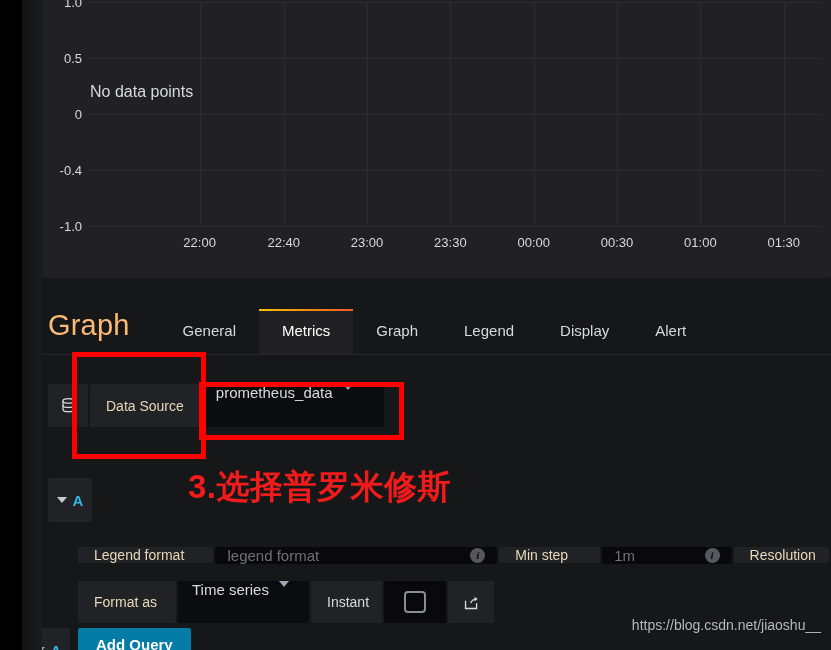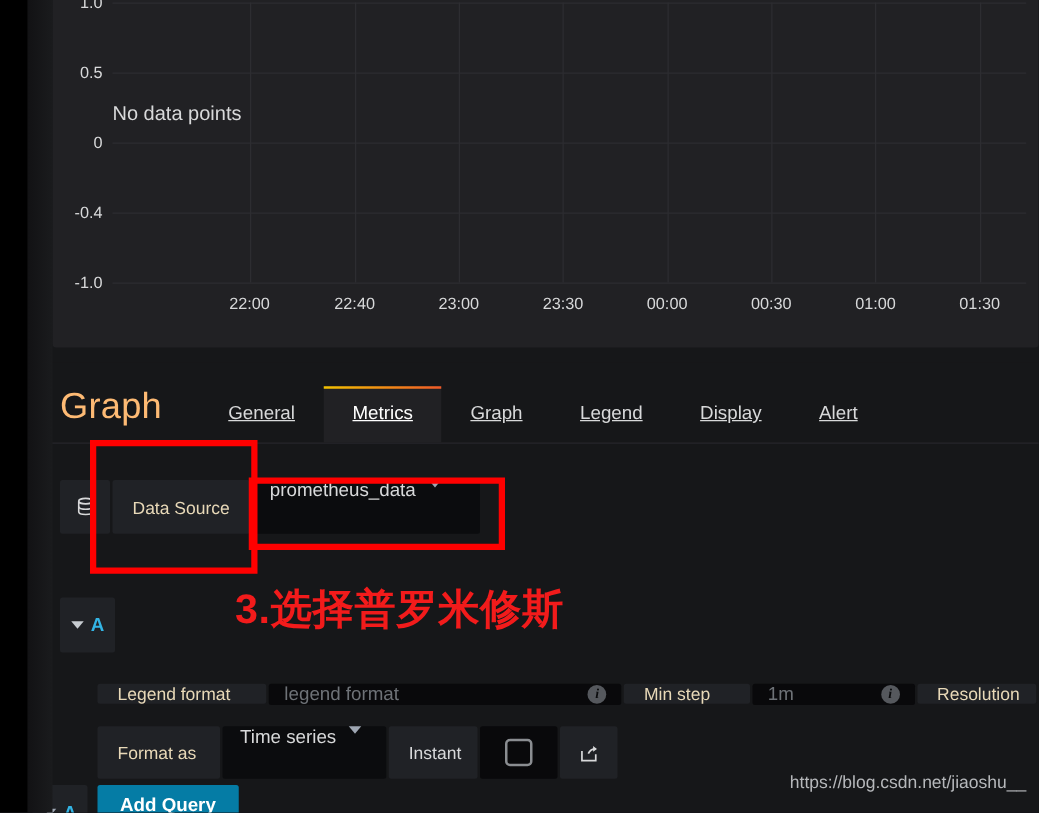--- a/index.html
+++ b/index.html
@@ -68,21 +68,21 @@
   }
   #tabtitle {
     color: #fdba74; font-size: 29px; font-weight: 400;
     padding: 0 0 12px 26px; letter-spacing: .2px;
   }
   .tab {
     position: relative;
     color: #d8d9da; font-size: 15px;
     padding: 13px 23px 15px 23px;
     background: transparent; cursor: pointer;
-    border: 0; font-family: inherit; text-decoration: underline;
+    border: 0; font-family: inherit;
   }
   .tab.first { margin-left: 30px; }
   .tab.active {
     background: #212124;
     color: #fff;
     border-radius: 3px 3px 0 0;
   }
   .tab.active::before {
     content: ""; position: absolute; left: 0; right: 0; top: 0; height: 2px;
     background: linear-gradient(to right, #f2c200, #f05a28);

